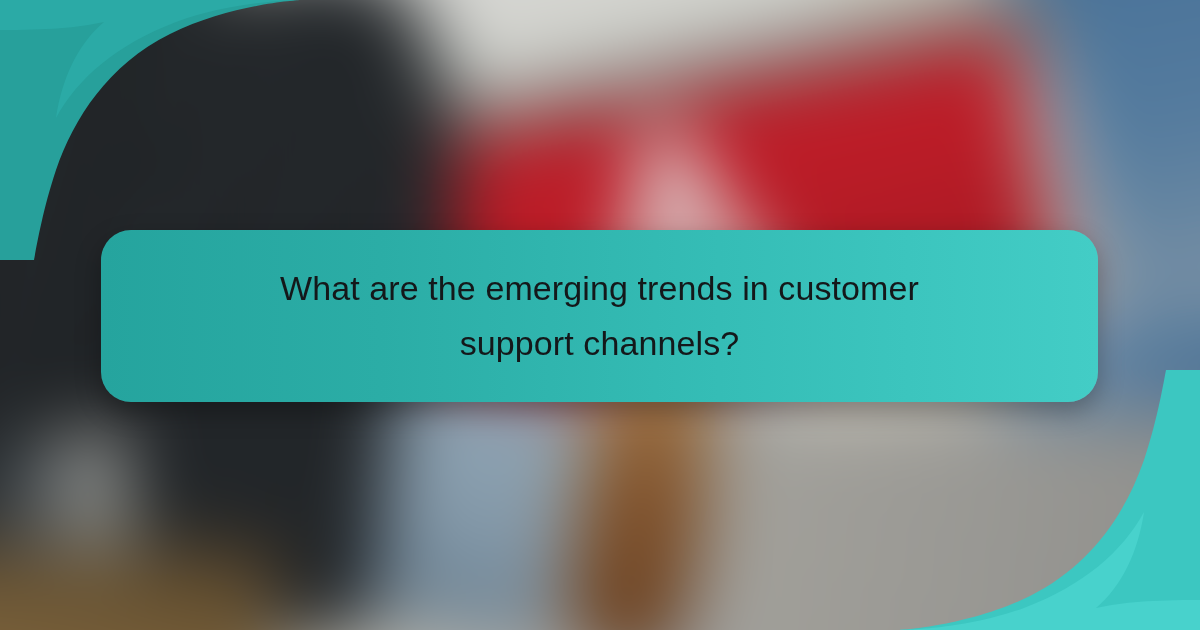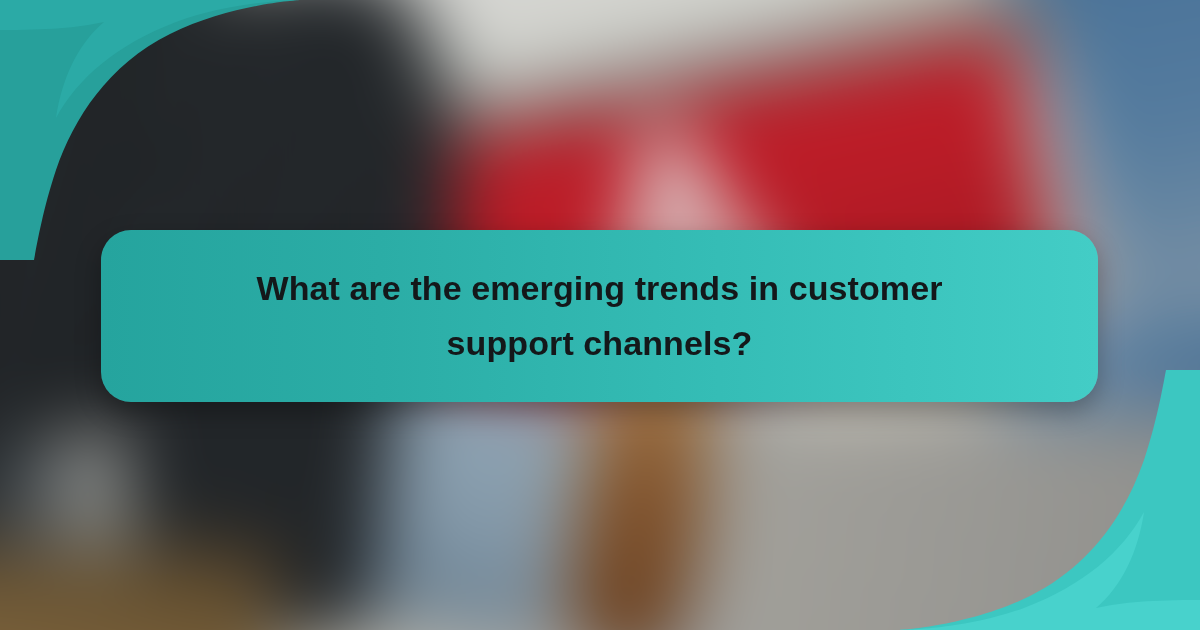--- a/index.html
+++ b/index.html
@@ -211,21 +211,21 @@
     box-shadow:0 10px 26px rgba(0,0,0,.30);
     display:flex;
     align-items:center;
     justify-content:center;
     padding:10px 70px;
   }
 
   .card-text {
     font-size:34px;
     line-height:1.62;
-    font-weight:700;
+    font-weight:400;
     color:#14181a;
     text-align:center;
     letter-spacing:.1px;
     max-width:740px;
   }
 </style>
 </head>
 <body>
 
 <div id="canvas">

